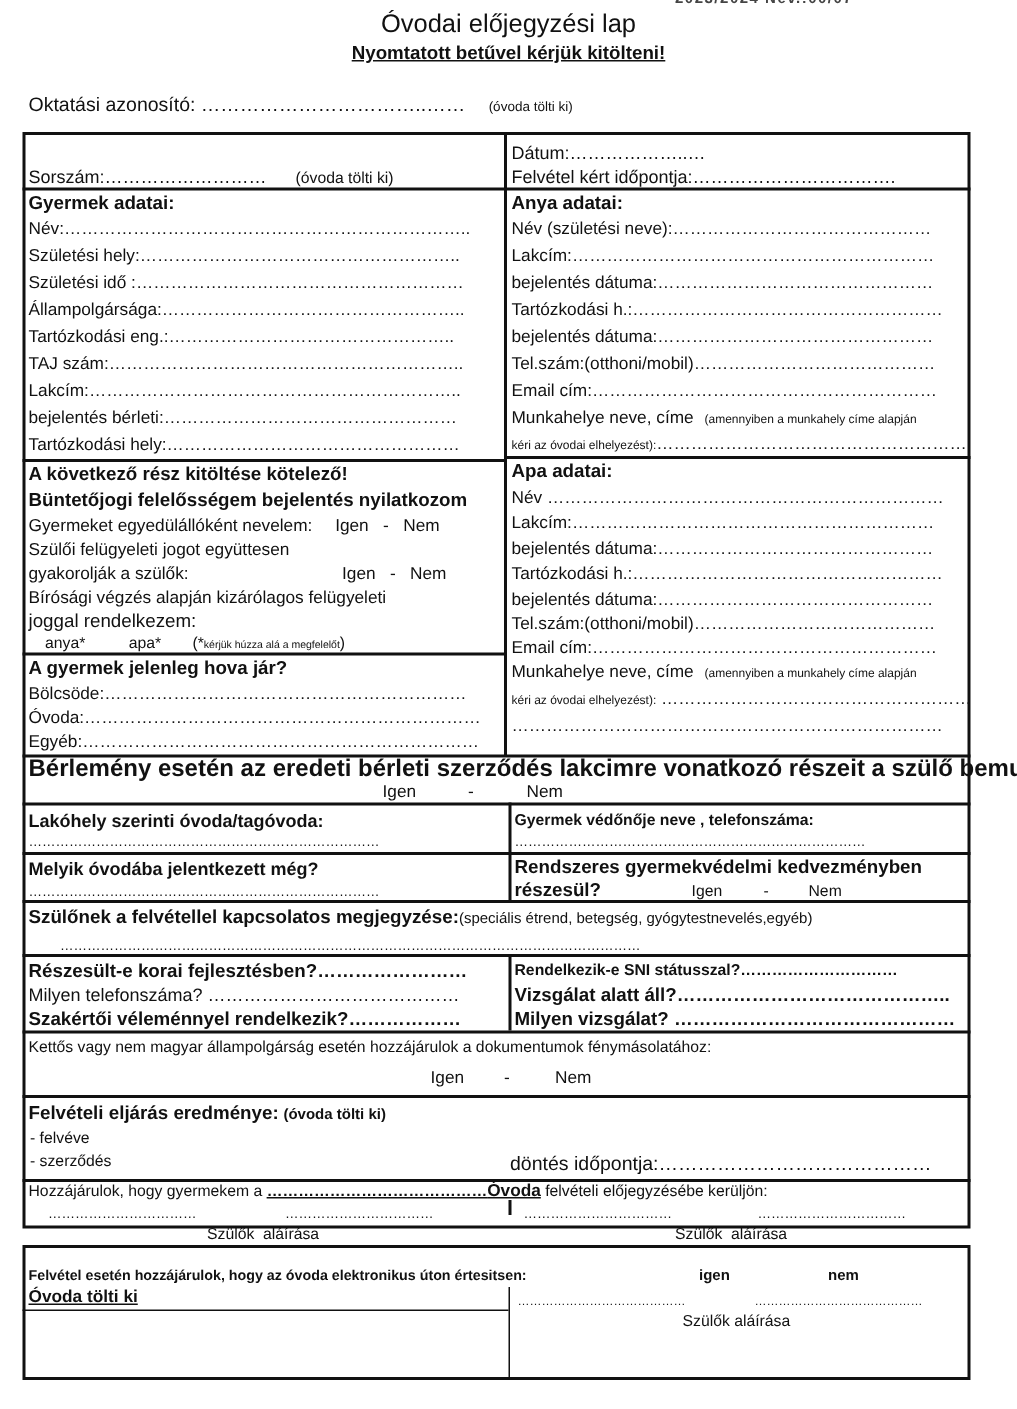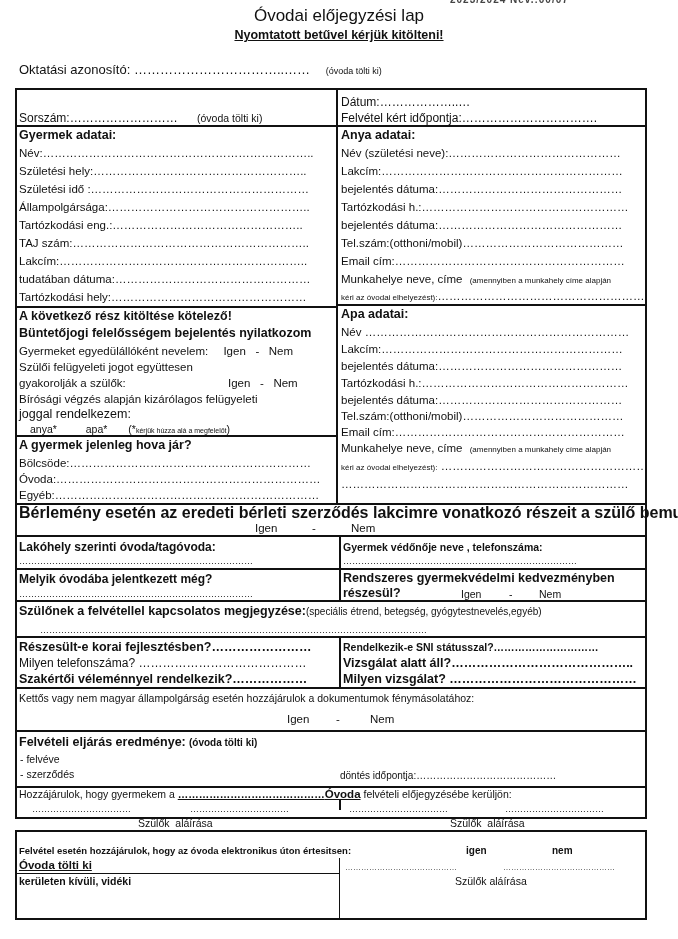--- a/index.html
+++ b/index.html
@@ -66,21 +66,21 @@
 <div class="t" style="left:341px; top:110px; font-size:12px;">Felvétel kért időpontja:…………………………….</div>
 
 <div class="t h" style="left:19px; top:127px;">Gyermek adatai:</div>
 <div class="t" style="left:19px; top:145px;">Név:……………………………………………………………..</div>
 <div class="t" style="left:19px; top:163px;">Születési hely:………………………………………………..</div>
 <div class="t" style="left:19px; top:181px;">Születési idő :…………………………………………………</div>
 <div class="t" style="left:19px; top:199px;">Állampolgársága:……………………………………………..</div>
 <div class="t" style="left:19px; top:217px;">Tartózkodási eng.:…………………………………………..</div>
 <div class="t" style="left:19px; top:235px;">TAJ szám:……………………………………………………..</div>
 <div class="t" style="left:19px; top:253px;">Lakcím:………………………………………………………..</div>
-<div class="t" style="left:19px; top:271px;">tudatában dátuma:……………………………………………</div>
+<div class="t" style="left:19px; top:271px;">bejelentés bérleti:……………………………………………</div>
 <div class="t" style="left:19px; top:289px;">Tartózkodási hely:……………………………………………</div>
 
 <div class="t h" style="left:341px; top:127px;">Anya adatai:</div>
 <div class="t" style="left:341px; top:145px;">Név (születési neve):………………………………………</div>
 <div class="t" style="left:341px; top:163px;">Lakcím:………………………………………………………</div>
 <div class="t" style="left:341px; top:181px;">bejelentés dátuma:…………………………………………</div>
 <div class="t" style="left:341px; top:199px;">Tartózkodási h.:………………………………………………</div>
 <div class="t" style="left:341px; top:217px;">bejelentés dátuma:…………………………………………</div>
 <div class="t" style="left:341px; top:235px;">Tel.szám:(otthoni/mobil)……………………………………</div>
 <div class="t" style="left:341px; top:253px;">Email cím:……………………………………………………</div>
@@ -167,21 +167,21 @@
 <div class="t" style="left:287px; top:711px;">Igen</div>
 <div class="t" style="left:336px; top:711px;">-</div>
 <div class="t" style="left:370px; top:711px;">Nem</div>
 
 <div class="t" style="left:19px; top:734px;">
   <span class="b" style="font-size:12.5px;">Felvételi eljárás eredménye:</span>
   <span class="b" style="font-size:10px;">(óvoda tölti ki)</span>
 </div>
 <div class="t" style="left:20px; top:751px; font-size:10.5px;">- felvéve</div>
 <div class="t" style="left:20px; top:766px; font-size:10.5px;">- szerződés</div>
-<div class="t" style="left:340px; top:768px; font-size:10px;">döntés időpontja:……………………………………</div>
+<div class="t" style="left:340px; top:768px; font-size:13px;">döntés időpontja:……………………………………</div>
 
 <div class="t" style="left:19px; top:786px; font-size:10.5px;">
   <span>Hozzájárulok, hogy gyermekem a </span><span class="u b">……………………………………</span><span class="u b" style="font-size:11.5px;">Óvoda</span><span> felvételi előjegyzésébe kerüljön:</span>
 </div>
 <div class="t" style="left:32px; top:801px; font-size:9px;">……………………………</div>
 <div class="t" style="left:190px; top:801px; font-size:9px;">……………………………</div>
 <div class="t" style="left:349px; top:801px; font-size:9px;">……………………………</div>
 <div class="t" style="left:505px; top:801px; font-size:9px;">……………………………</div>
 <div class="t" style="left:138px; top:815px; font-size:10.5px; white-space:pre;">Szülők  aláírása</div>
 <div class="t" style="left:450px; top:815px; font-size:10.5px; white-space:pre;">Szülők  aláírása</div>
@@ -189,14 +189,13 @@
 <div class="abs frame" style="left:15px; top:830px; width:632px; height:90px;"></div>
 <div class="t b" style="left:19px; top:843px; font-size:9.5px;">Felvétel esetén hozzájárulok, hogy az óvoda elektronikus úton értesitsen:</div>
 <div class="t b" style="left:466px; top:843px; font-size:10px;">igen</div>
 <div class="t b" style="left:552px; top:843px; font-size:10px;">nem</div>
 <div class="t" style="left:345px; top:860px; font-size:8px;">……………………………………</div>
 <div class="t" style="left:503px; top:860px; font-size:8px;">……………………………………</div>
 <div class="t" style="left:455px; top:873px; font-size:10.5px;">Szülők aláírása</div>
 
 <div class="abs" style="left:15px; top:858px; width:325px; height:62px; border-right:1.5px solid #111;">
   <div style="height:16px; border-bottom:1.5px solid #111; padding-left:4px; font-size:11.5px; font-weight:bold; line-height:15px;"><span class="u">Óvoda tölti ki</span></div>
-  <div style="height:14px; padding-left:4px; font-size:10.5px; font-weight:bold; line-height:14px;">kerületen kívüli, vidéki</div>
 </div>
 
 </body></html>

